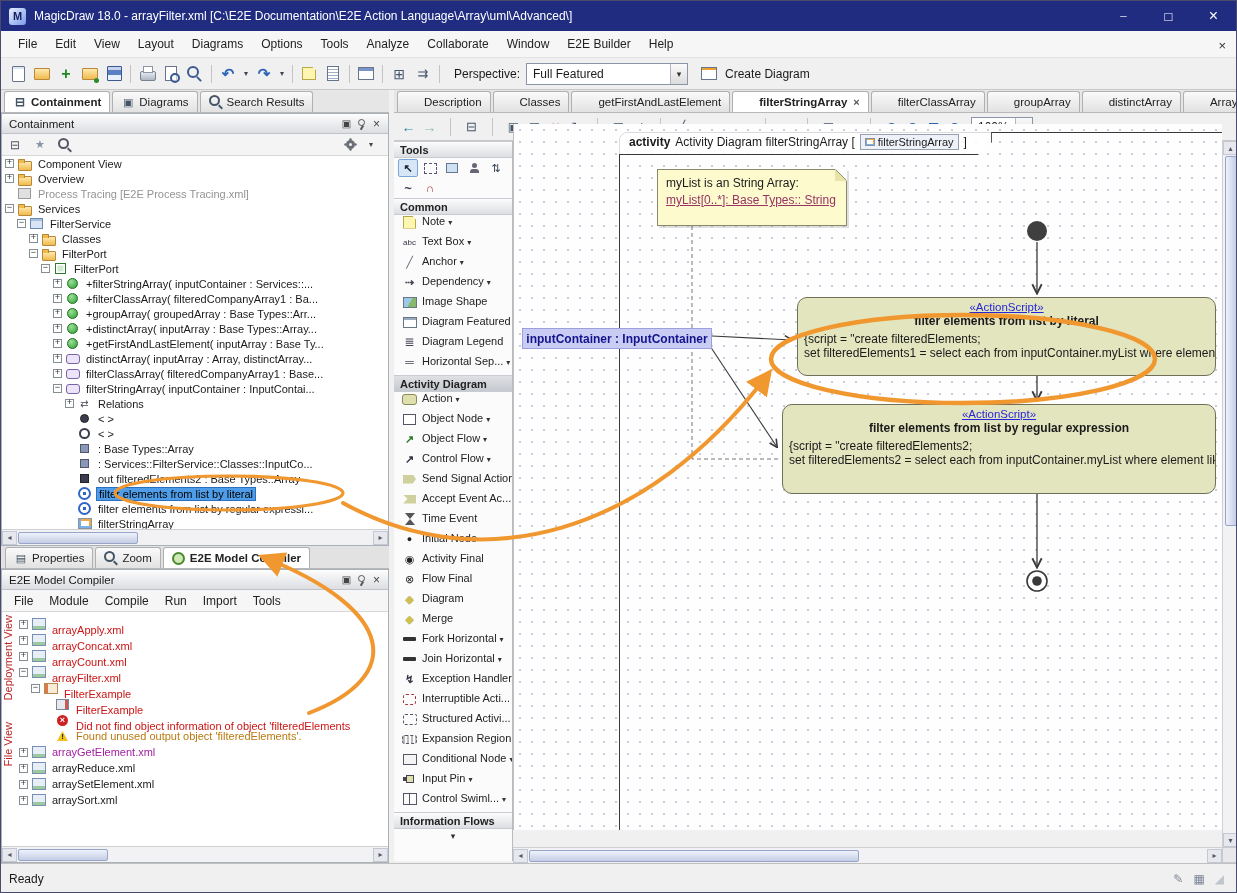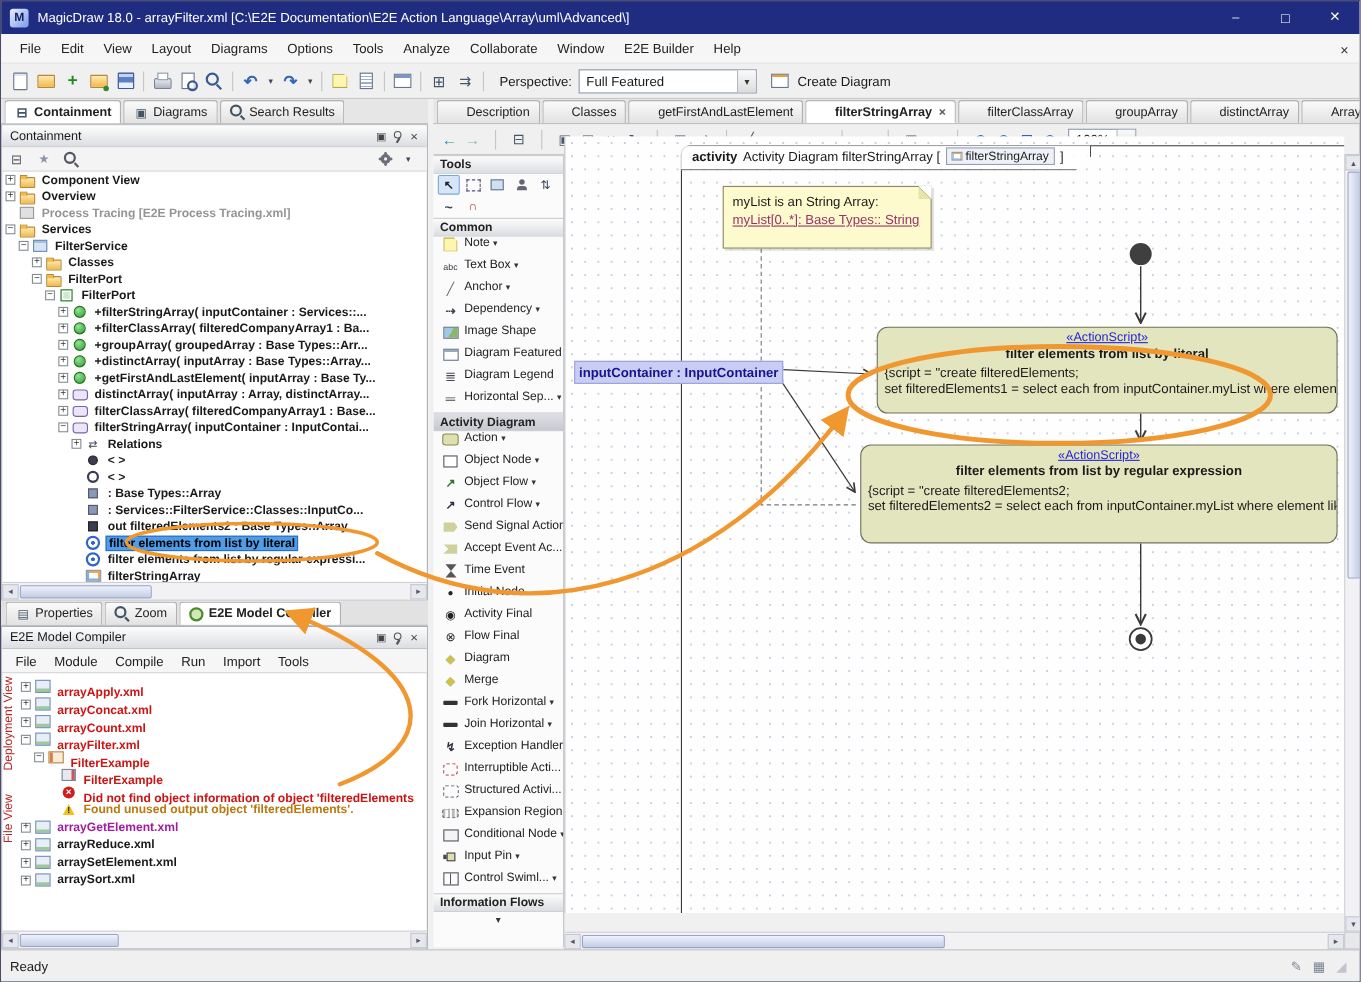--- a/index.html
+++ b/index.html
@@ -124,21 +124,21 @@
   .tree { position:relative; overflow:hidden; font-size:11px; }
   .tree-containment { height:375px; }
   .tree-compiler { height:220px; padding-top:4px; padding-left:14px; }
   .trow { height:15px; display:flex; align-items:center; white-space:nowrap; }
   .tree-compiler .trow { height:16px; }
   .exp { width:9px; height:9px; border:1px solid #848c94; background:#fff; font-size:9px; line-height:7px;
          text-align:center; color:#333; flex:none; margin-right:3px; font-family:"Liberation Mono",monospace; }
   .exp:empty { visibility:hidden; }
   .ticon { width:15px; height:13px; display:inline-flex; align-items:center; justify-content:center;
            margin-right:4px; flex:none; position:relative; }
-  .tlabel { padding:0 2px;font-weight:bold; }
+  .tlabel { padding:0 2px; }
   .trow.gray .tlabel { color:#949494; }
   .trow.selected .tlabel { background:#4f9de8; border:1px solid #2a70c0; color:#000; }
   .trow.red .tlabel { color:#cc1414;margin-top:12px; }
   .trow.orange .tlabel { color:#b87a10; }
   .trow.purple .tlabel { color:#a21ca2; }
 
   .ic-folder::before, .ic-package::before { content:""; position:absolute; left:1px; top:4px; width:12px; height:8px;
       background:linear-gradient(#ffe9ae,#efbb4c); border:1px solid #b8873a; border-radius:1px; }
   .ic-folder::after, .ic-package::after { content:""; position:absolute; left:1px; top:2px; width:5px; height:3px;
       background:#efbb4c; border:1px solid #b8873a; border-bottom:none; border-radius:1px 1px 0 0; }

